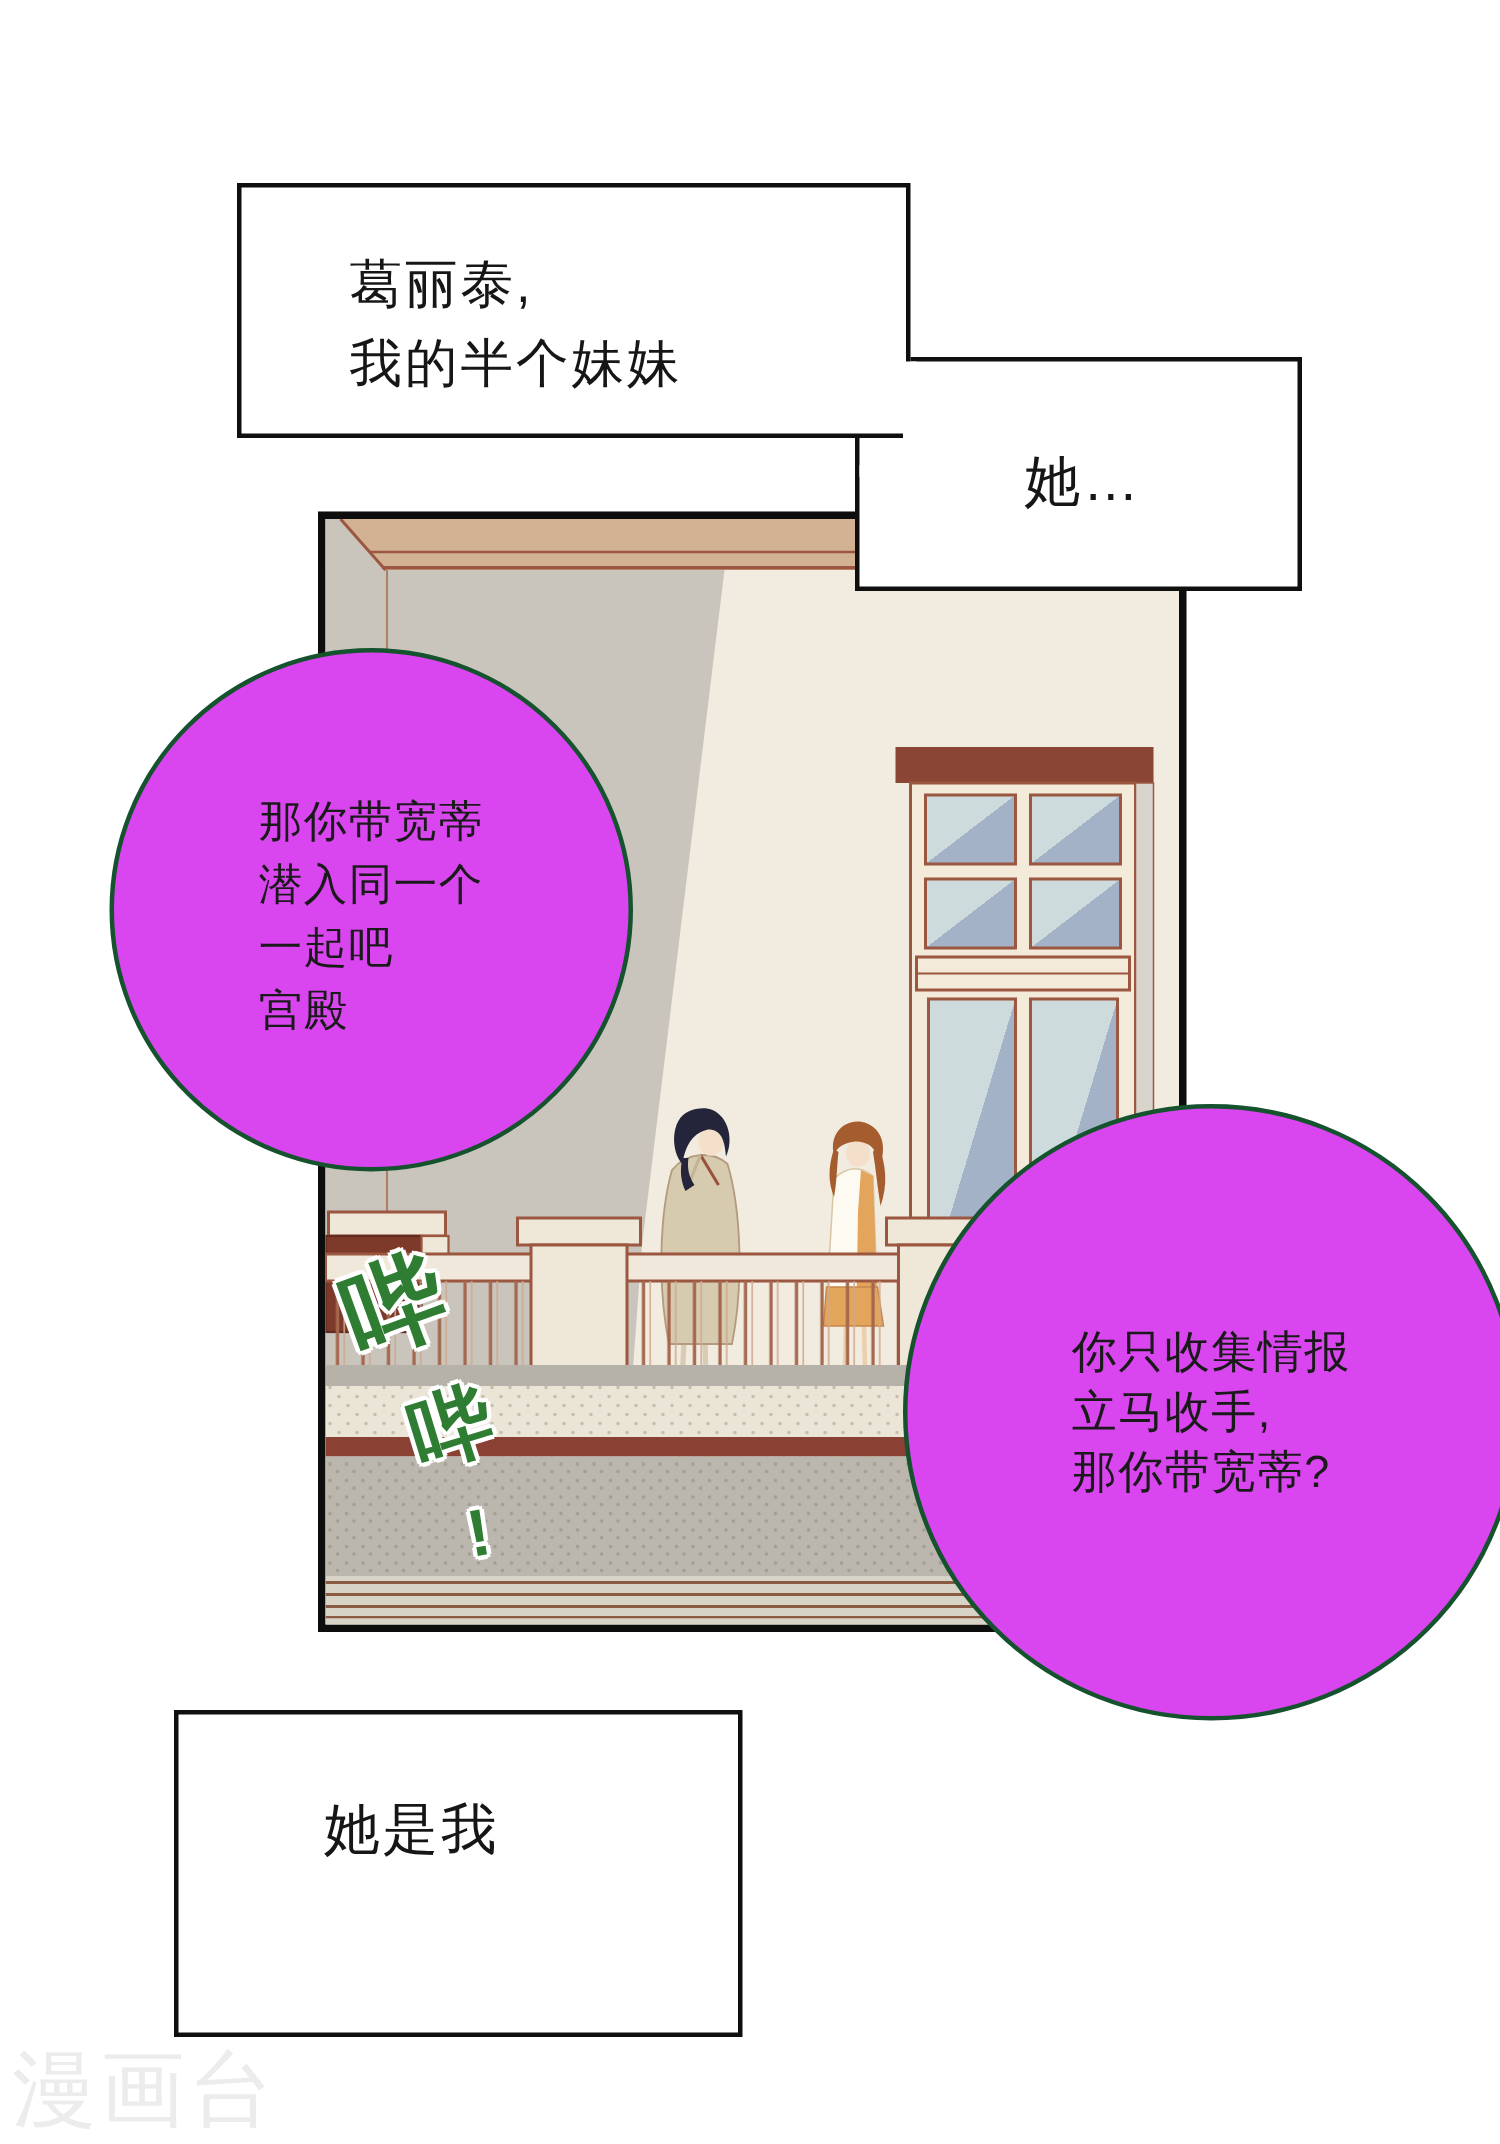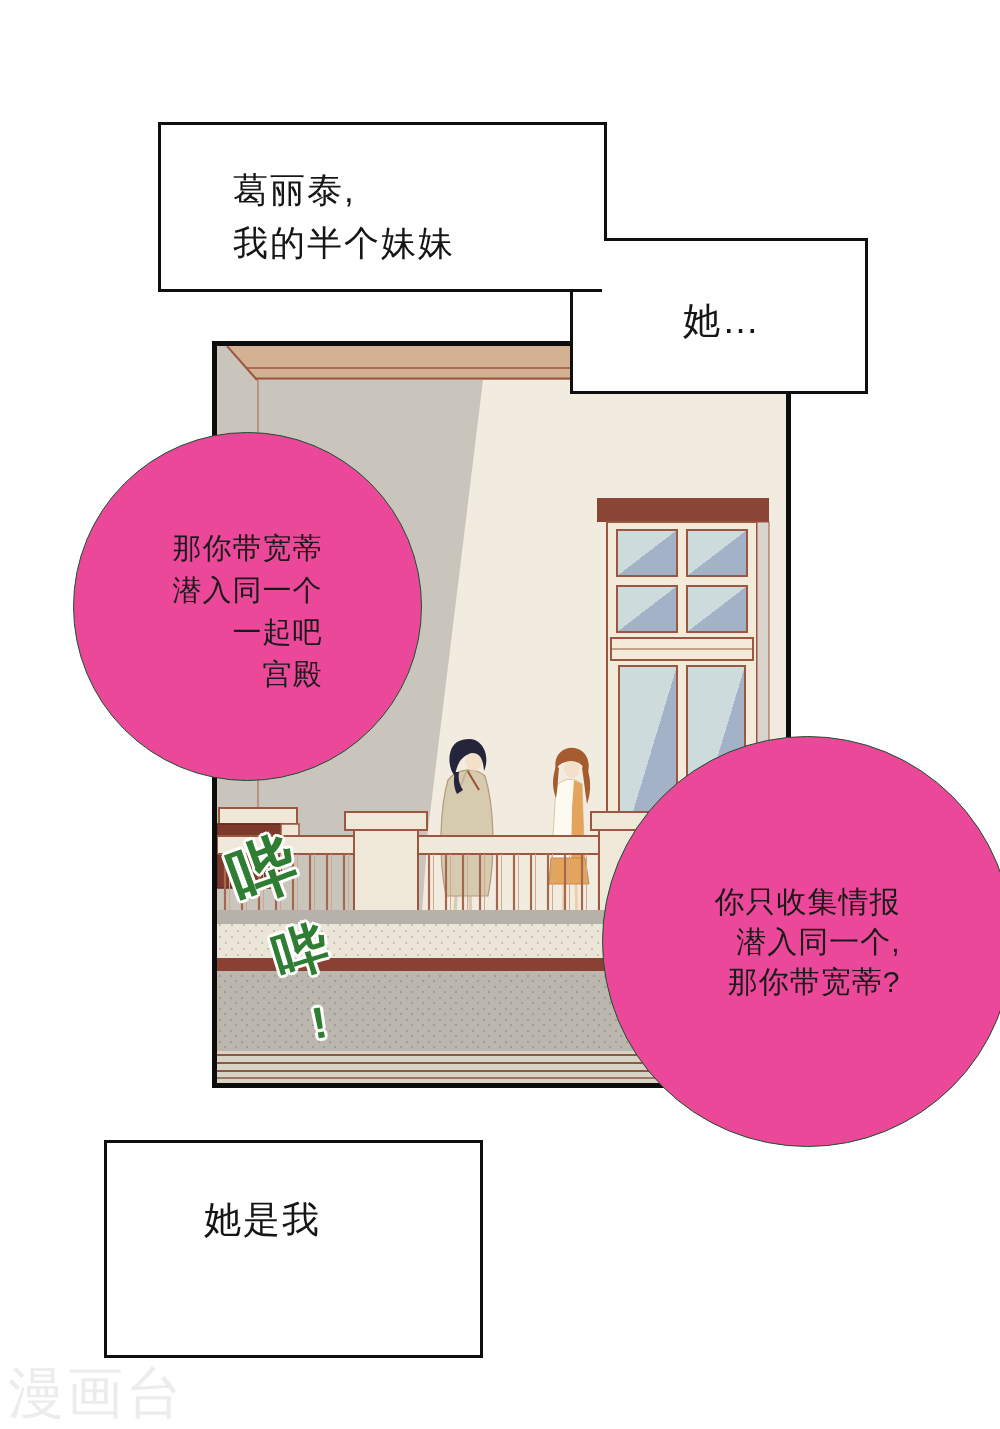--- a/index.html
+++ b/index.html
@@ -10,31 +10,31 @@
   .cap-box{position:absolute;background:#ffffff;border:3px solid #0f0f0f;box-sizing:border-box;}
   .cap-box .txt{position:absolute;font-size:35px;line-height:1.52;letter-spacing:2px;color:#161616;white-space:nowrap;}
   .cap-line{display:block;}
 
   #box-top{left:158px;top:122px;width:449px;height:170px;z-index:6;}
   #box-top .txt{left:72px;top:38px;}
 
   #box-she{left:570px;top:238px;width:298px;height:156px;z-index:5;}
   #box-she .txt{left:110px;top:52px;font-size:37px;}
 
-  #box-bottom{left:104px;top:1140px;width:379px;height:218px;z-index:4;}
+  #box-bottom{left:116px;top:1140px;width:379px;height:218px;z-index:4;}
   #box-bottom .txt{left:97px;top:52px;font-size:37px;line-height:1.34;}
 
   .border-patch{position:absolute;background:#ffffff;z-index:7;}
   #patch-a{left:602px;top:241px;width:9px;height:70px;}
   #patch-b{left:573px;top:310px;width:31px;height:8px;}
 
   
-  .bubble{position:absolute;background:#ec4899;border:1px solid #14532d;border-radius:50%;
+  .bubble{position:absolute;background:#d946ef;border:3px solid #14532d;border-radius:50%;
           box-sizing:border-box;display:flex;align-items:center;justify-content:center;
-          text-align:right;z-index:8;}
+          text-align:left;z-index:8;}
   .bubble .txt{font-size:29px;line-height:42px;letter-spacing:1px;color:#1a1a1a;}
   #bubble-left{left:73px;top:432px;width:349px;height:349px;}
   #bubble-left .txt{padding-top:8px;}
   #bubble-right{left:602px;top:736px;width:411px;height:411px;}
   #bubble-right .txt{font-size:30px;line-height:40px;}
 
   
   #panel{position:absolute;left:212px;top:341px;width:579px;height:747px;
          border:5px solid #0d0d0d;box-sizing:border-box;background:#f1ebe0;z-index:1;}
   #panel svg{display:block;}
@@ -177,21 +177,21 @@
     <div class="txt">
       <span class="cap-line">那你带宽蒂</span>
       <span class="cap-line">潜入同一个</span>
       <span class="cap-line">一起吧</span>
       <span class="cap-line">宫殿</span>
     </div>
   </div>
   <div class="bubble" id="bubble-right">
     <div class="txt">
       <span class="cap-line">你只收集情报</span>
-      <span class="cap-line">潜入同一个,</span>
+      <span class="cap-line">立马收手,</span>
       <span class="cap-line">那你带宽蒂?</span>
     </div>
   </div>
 
   <div class="cap-box" id="box-bottom">
     <div class="txt">
       <span class="cap-line">她是我</span>
     </div>
   </div>
 

